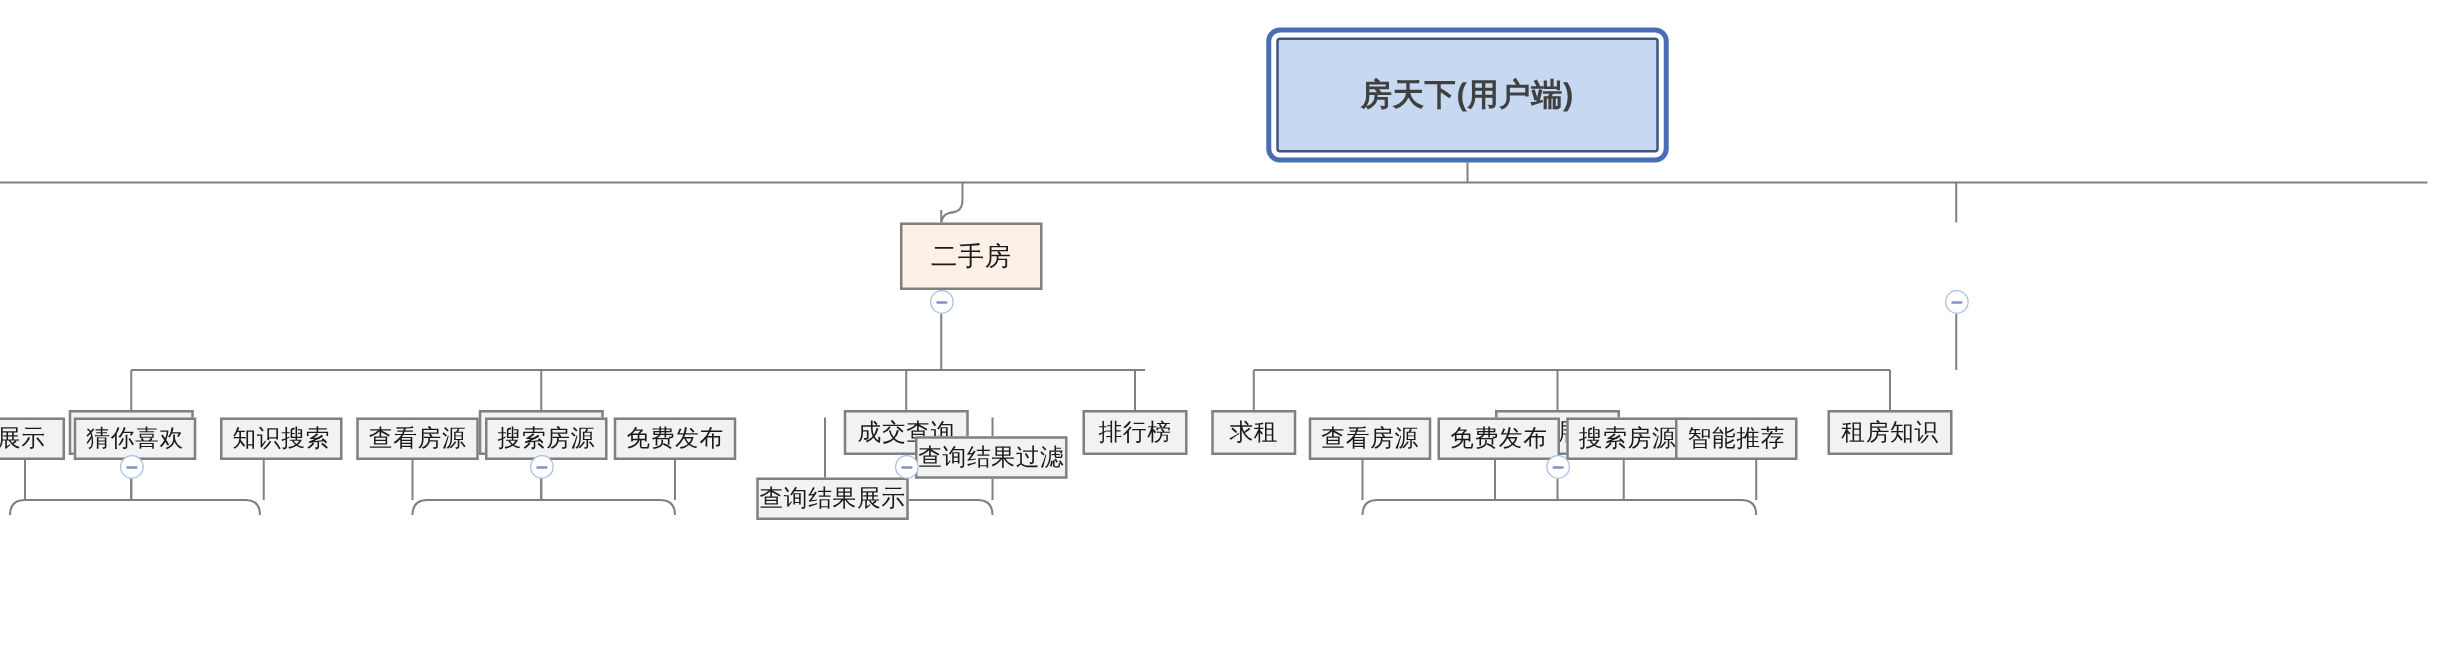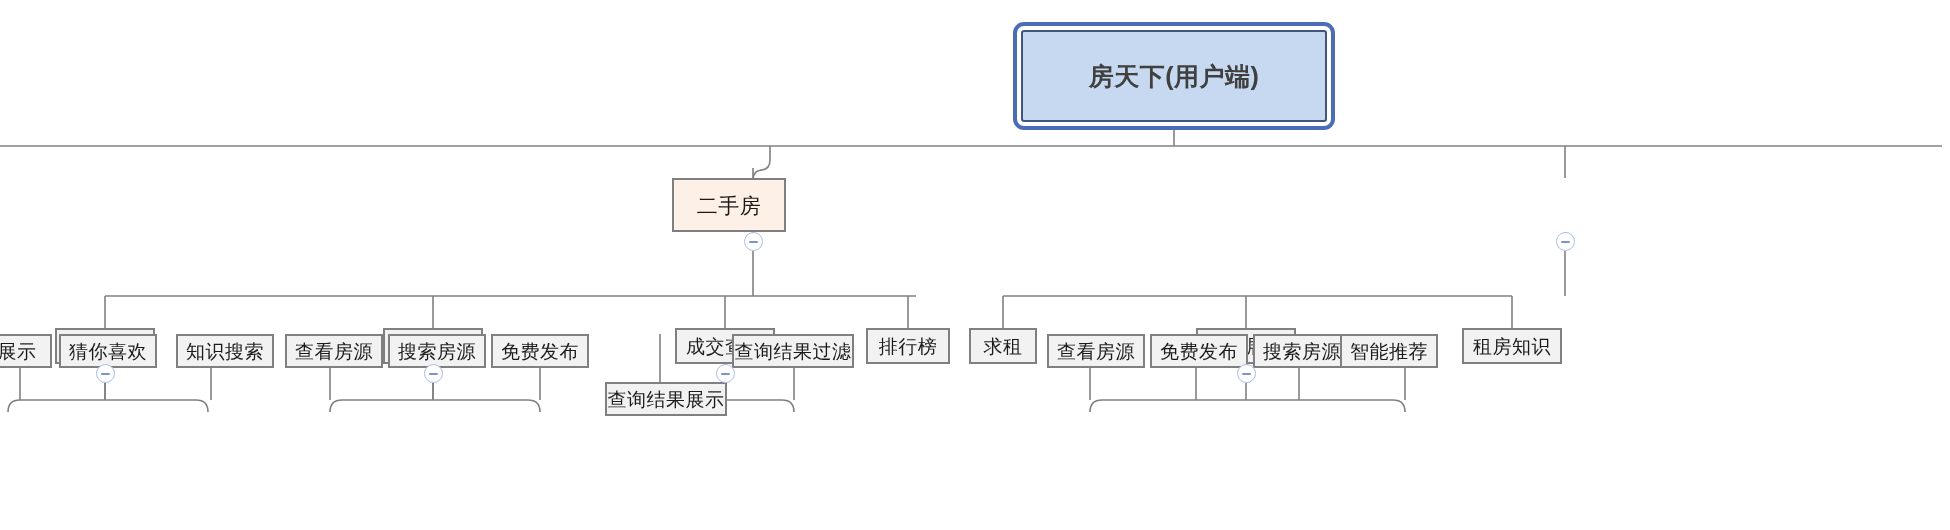--- a/index.html
+++ b/index.html
@@ -151,21 +151,21 @@
       <path d="M1405,400 L1405,334"></path>
     </g>
   </svg>
 
   <div class="root-wrap" style="left:1013px; top:22px; width:322px; height:108px;">
     <div class="node root">
       <span>房天下(用户端)</span>
     </div>
   </div>
 
-  <div class="node level2" style="left:672px; top:178px; width:114px; height:54px;">
+  <div class="node level2" style="left:720px; top:178px; width:114px; height:54px;">
     <span>二手房</span>
   </div>
 
   <div class="node" style="left:55px; top:328px; width:100px; height:36px;">
     <span>购房知识</span>
   </div>
   <div class="node" style="left:383px; top:328px; width:100px; height:36px;">
     <span>房源展示</span>
   </div>
   <div class="node" style="left:675px; top:328px; width:100px; height:36px;">
@@ -198,21 +198,21 @@
   </div>
   <div class="node" style="left:388px; top:334px; width:98px; height:34px;">
     <span>搜索房源</span>
   </div>
   <div class="node" style="left:491px; top:334px; width:98px; height:34px;">
     <span>免费发布</span>
   </div>
   <div class="node" style="left:605px; top:334px; width:122px; height:34px;margin-top:48px;">
     <span>查询结果展示</span>
   </div>
-  <div class="node" style="left:732px; top:334px; width:122px; height:34px;">
+  <div class="node" style="left:732px; top:349px; width:122px; height:34px;">
     <span>查询结果过滤</span>
   </div>
   <div class="node" style="left:1047px; top:334px; width:98px; height:34px;">
     <span>查看房源</span>
   </div>
   <div class="node" style="left:1150px; top:334px; width:98px; height:34px;">
     <span>免费发布</span>
   </div>
   <div class="node" style="left:1253px; top:334px; width:98px; height:34px;">
     <span>搜索房源</span>

